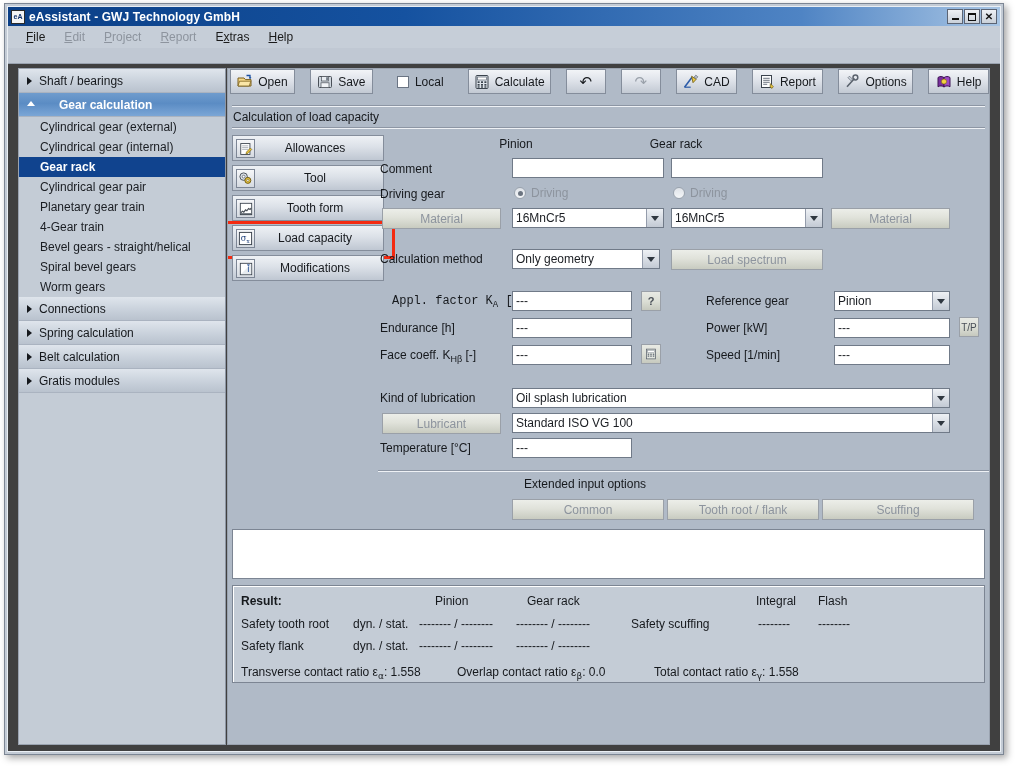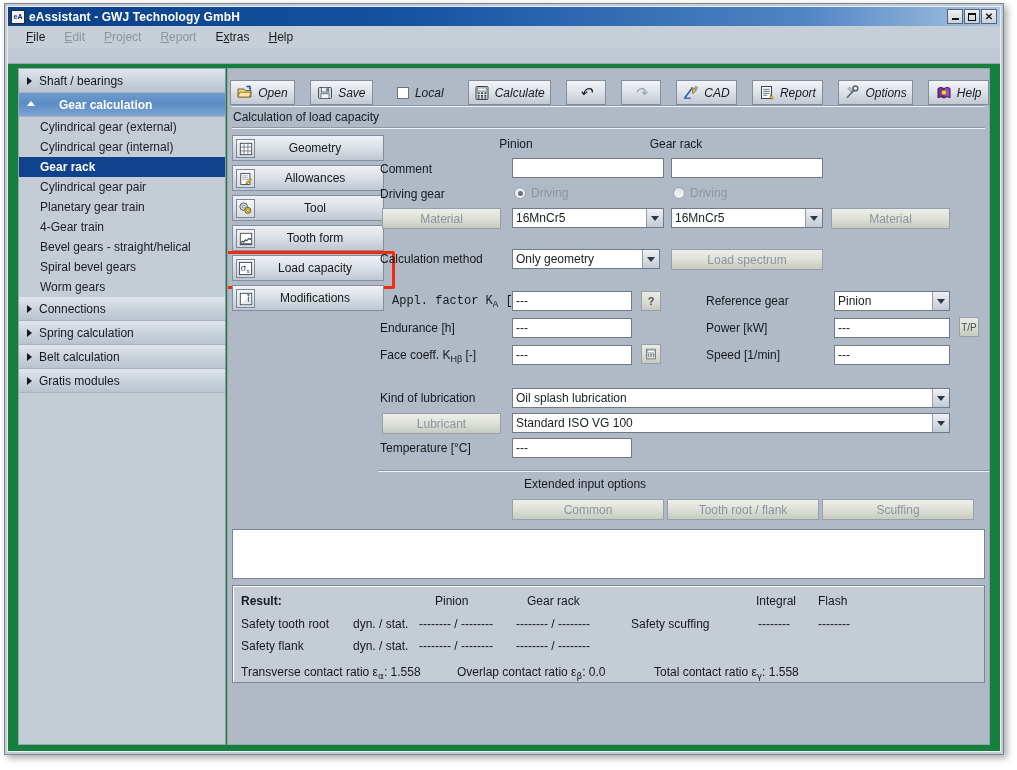--- a/index.html
+++ b/index.html
@@ -70,21 +70,21 @@
 
   .menu-sep {
     position: absolute; left: 0; right: 0; top: 41px; height: 16px;
     background: #c0c8d3;
     border-bottom: 1px solid #9aa3b0;
   }
 
   
   .body-area {
     position: absolute; left: 0; top: 57px; right: 0; bottom: 0;
-    background: #15803d;
+    background: #404040;
   }
 
   
   .sidebar {
     position: absolute; left: 10px; top: 4px;
     width: 208px; bottom: 6px;
     background: #c4ccd6;
     border: 1px solid #9aa3b0;
     border-right: 1px solid #8d96a4;
     overflow: hidden;
@@ -127,21 +127,21 @@
   .main {
     position: absolute; left: 219px; top: 4px; right: 10px; bottom: 6px;
     background: #b0bac7;
     border: 1px solid #9aa3b0;
     overflow: hidden;
   }
 
   
   .toolbar {
     position: absolute; left: 0; top: 0; right: 0; height: 36px;
-    display: flex; align-items: flex-end; padding-left: 2px; gap: 15px; font-style: italic;
+    display: flex; align-items: flex-start; padding-left: 2px; gap: 15px;
   }
   .tb-btn {
     height: 25px; min-width: 52px;
     background: linear-gradient(to bottom, #f2f4f7 0%, #dfe3ea 45%, #c2c9d3 100%);
     border: 1px solid #848d9b;
     display: flex; align-items: center; justify-content: center;
     gap: 5px; padding: 0 9px;
     font-size: 12px; color: #16191d; white-space: nowrap;
   }
   .tb-btn.narrow { min-width: 40px; padding: 0 12px; }
@@ -475,34 +475,20 @@
             </div>
           </div>
 
           <div class="tb-underline"></div>
           <div class="panel-caption">Calculation of load capacity</div>
           <div class="cap-underline"></div>
 
           <div class="vtabs">
 
 
-            <div class="vtab">
-              <span class="vt-ico">
-                <svg width="14" height="14" viewBox="0 0 16 16">
-                    <rect x="1.5" y="1.5" width="13" height="13" fill="#ffffff" stroke="#3b434d"></rect>
-                    <g stroke="#5d6673" stroke-width="0.9">
-                      <path d="M5.8 1.5v13"></path>
-                      <path d="M10.2 1.5v13"></path>
-                      <path d="M1.5 5.8h13"></path>
-                      <path d="M1.5 10.2h13"></path>
-                    </g>
-                  </svg>
-              </span>
-              <span class="vt-label">Geometry</span>
-            </div>
 
             <div class="vtab">
               <span class="vt-ico">
                 <svg width="14" height="14" viewBox="0 0 16 16">
                     <rect x="2" y="1.8" width="10.5" height="12.4" fill="#ffffff" stroke="#3b434d"></rect>
                     <g stroke="#8d949e" stroke-width="0.8">
                       <path d="M3.6 4.4h7"></path>
                       <path d="M3.6 6.4h7"></path>
                       <path d="M3.6 8.4h7"></path>
                     </g>

